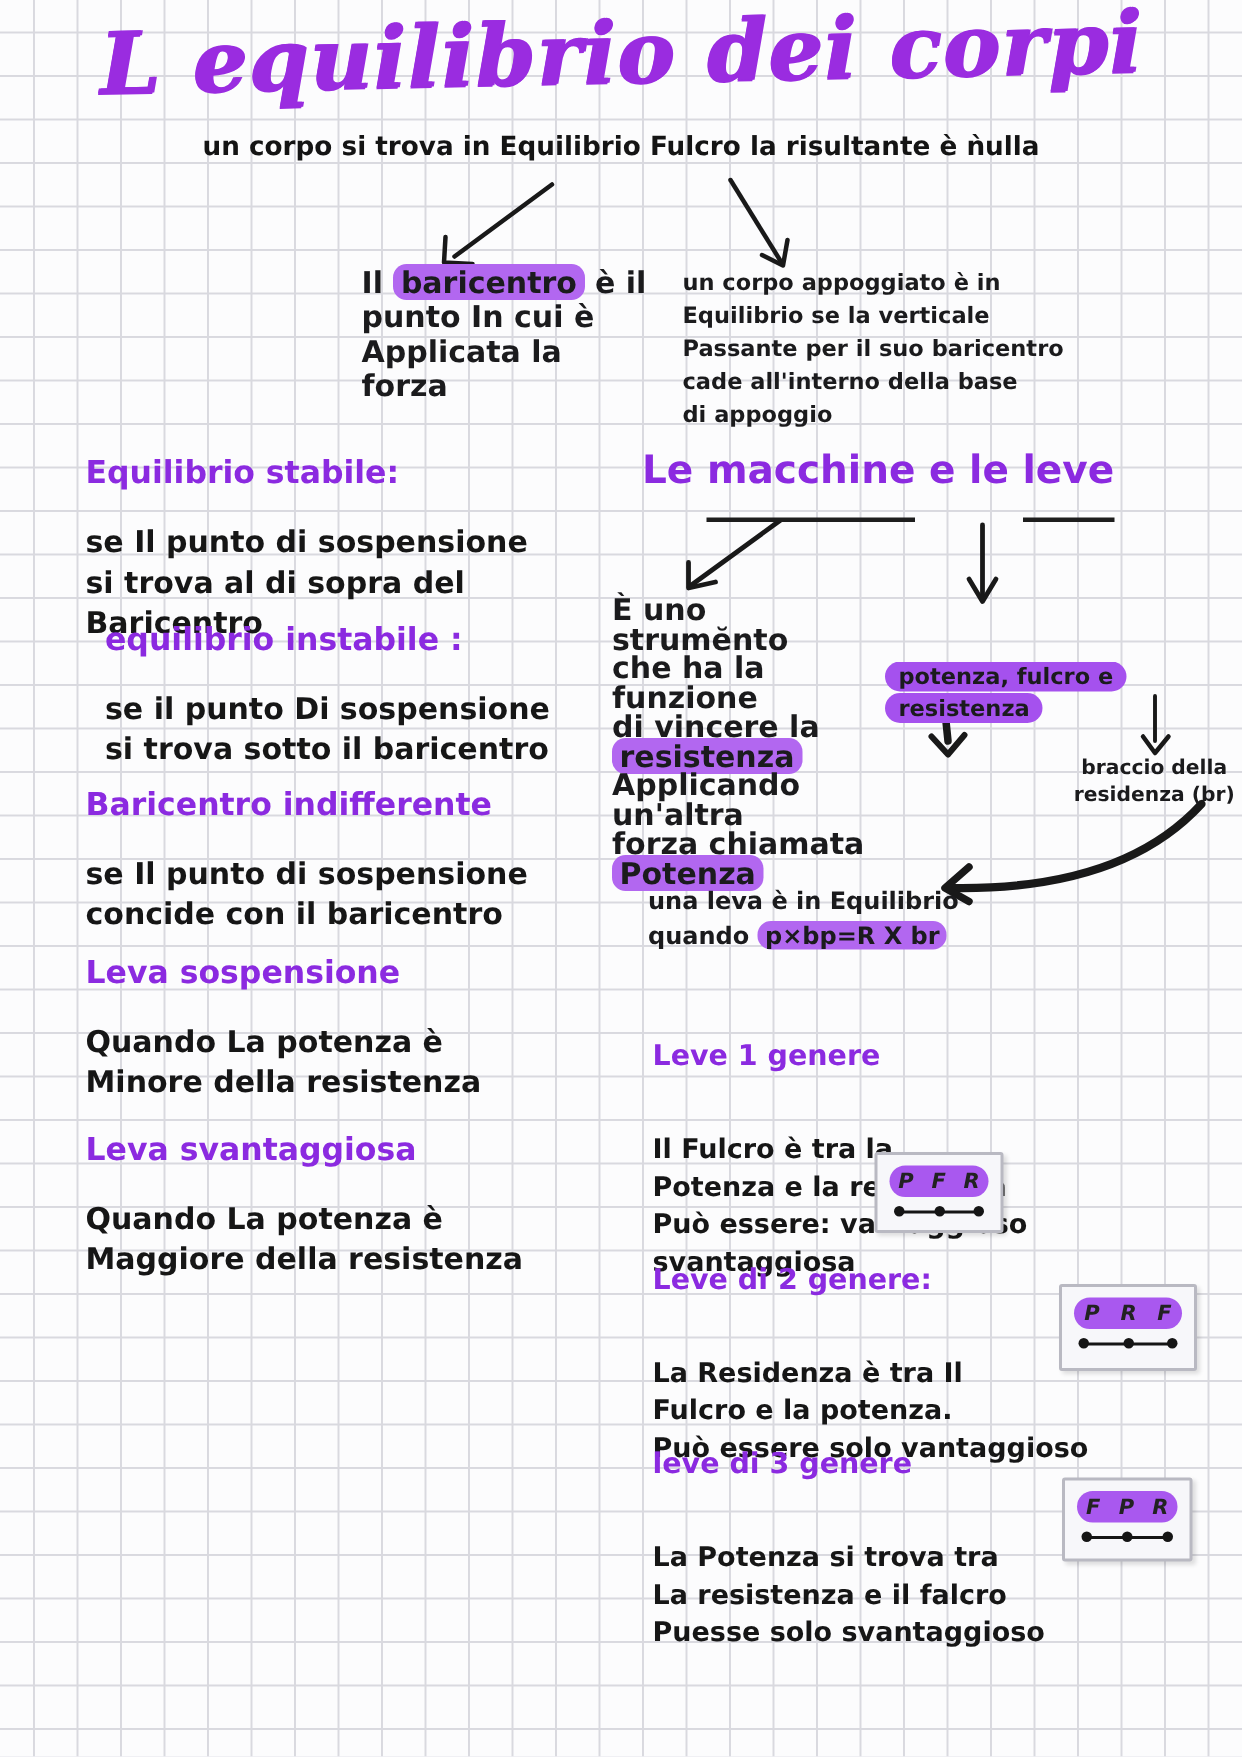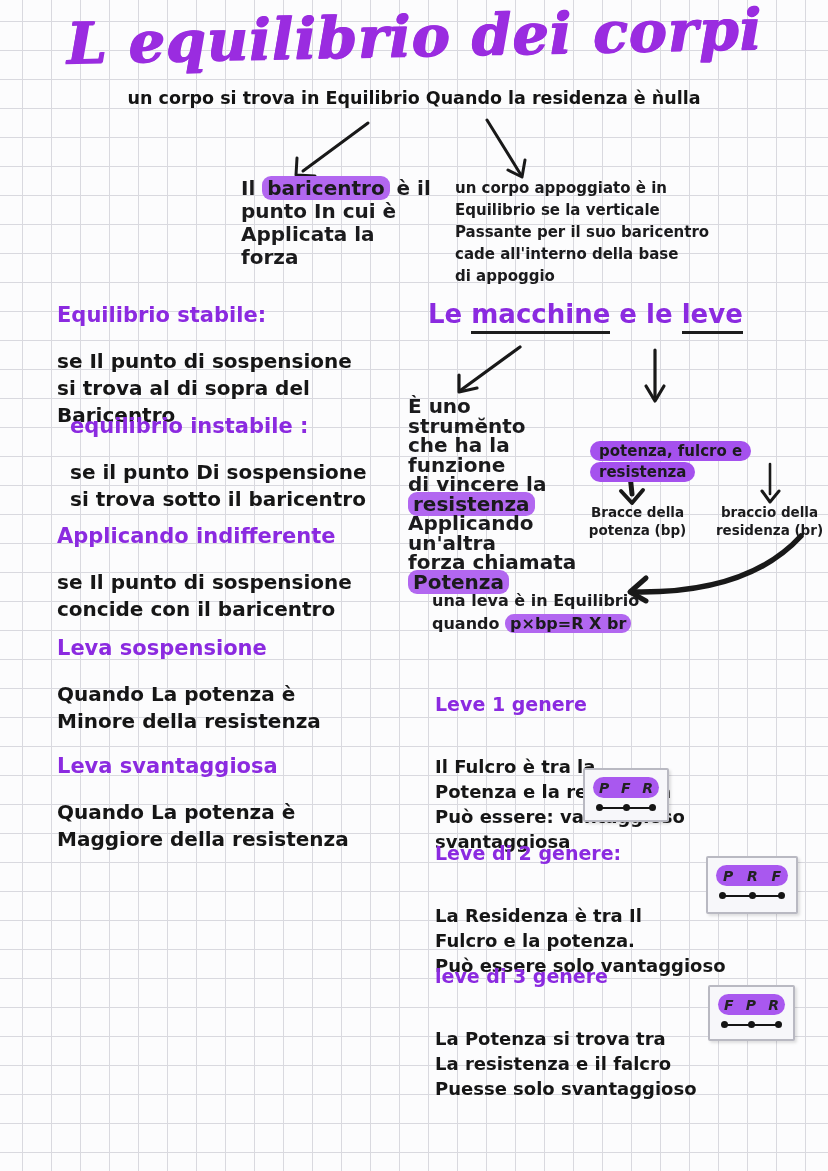--- a/index.html
+++ b/index.html
@@ -44,21 +44,21 @@
   .note{font-weight:bold;font-size:20px;line-height:23px;margin-left:41px;}
   .note2{font-weight:bold;font-size:15px;line-height:22px;}
 
   .lhead{font-weight:bold;font-size:21px;color:#8b2ae0;margin-bottom:2px;}
   .lbody{font-weight:bold;font-size:20px;line-height:27px;white-space:pre-line;color:#161616;}
 
   .mhead{
     position:absolute;left:428px;top:299px;
     font-weight:bold;font-size:26px;color:#8b2ae0;
   }
-  .mhead .u{border-bottom:3px solid #1d1d1d;padding-bottom:2px;}
+  .mhead .u{border-bottom:3px solid #1d1d1d;padding-bottom:16px;}
 
   .small{font-weight:bold;font-size:20px;line-height:19.5px;}
   .msmall{font-weight:bold;font-size:15px;line-height:21px;}
   .branch{font-weight:bold;font-size:13.5px;line-height:18px;text-align:center;}
 
   .lever-head{font-weight:bold;font-size:19px;color:#8b2ae0;margin-bottom:3px;}
   .lever-body{font-weight:bold;font-size:18px;line-height:25px;white-space:pre-line;color:#161616;margin-top:17px;}
 
   .dbox{
     position:absolute;
@@ -96,21 +96,21 @@
     <path d="M646 386 L655 401 L664 386" stroke-width="3.2"></path>
     <path d="M629 465 L632 494" stroke-width="5"></path>
     <path d="M621 491 L632 503 L643 490" stroke-width="4"></path>
     <path d="M770 464 L770 494" stroke-width="2.6"></path>
     <path d="M762 491 L770 502 L779 491" stroke-width="3"></path>
     <path d="M801 536 C 768 572 716 593 636 592" stroke-width="5.5"></path>
     <path d="M646 578 L630 592 L646 601" stroke-width="5"></path>
   </svg>
 
   <h1 class="title">L equilibrio dei corpi</h1>
-  <p class="subtitle">un corpo si trova in Equilibrio Quando la residenza è ǹulla</p>
+  <p class="subtitle">un corpo si trova in Equilibrio Fulcro la risultante è ǹulla</p>
 
   <div class="block note" style="left:200px;top:177px;width:190px;"><span>Il </span><span class="hl">baricentro</span><span> è il
 punto In cui è
 Applicata la forza</span></div>
 
   <div class="block note2" style="left:455px;top:177px;width:330px;">un corpo appoggiato è in
 Equilibrio se la verticale
 Passante per il suo baricentro
 cade all'interno della base
 di appoggio</div>
@@ -122,21 +122,21 @@
 Baricentro</div>
   </div>
 
   <div class="block" style="left:70px;top:395px;width:360px;">
     <div class="lhead">equilibrio instabile :</div>
     <div class="lbody">se il punto Di sospensione
 si trova sotto il baricentro</div>
   </div>
 
   <div class="block" style="left:57px;top:505px;width:360px;">
-    <div class="lhead">Applicando indifferente</div>
+    <div class="lhead">Baricentro indifferente</div>
     <div class="lbody">se Il punto di sospensione
 concide con il baricentro</div>
   </div>
 
   <div class="block" style="left:57px;top:617px;width:360px;">
     <div class="lhead">Leva sospensione</div>
     <div class="lbody">Quando La potenza è
 Minore della resistenza</div>
   </div>
 
@@ -150,22 +150,20 @@
 
   <div class="block small" style="left:408px;top:397px;width:185px;"><span>È uno strumĕnto
 che ha la funzione
 di vincere la </span><span class="hl">resistenza</span><span>
 Applicando un'altra
 forza chiamata
 </span><span class="hl">Potenza</span></div>
 
   <div class="block" style="left:590px;top:441px;"><span class="hl big msmall">potenza, fulcro e resistenza</span></div>
 
-  <div class="block branch" style="left:575px;top:503px;width:125px;">Bracce della
-potenza (bp)</div>
   <div class="block branch" style="left:712px;top:503px;width:115px;">braccio della
 residenza (br)</div>
 
   <div class="block" style="left:432px;top:589px;width:270px;font-weight:bold;font-size:16px;line-height:23px;"><span>una leva è in Equilibrio
 quando </span><span class="hl">p×bp=R X br</span></div>
 
   <div class="block" style="left:435px;top:674px;width:300px;">
     <div class="lever-head">Leve 1 genere</div>
     <div class="lever-body">Il Fulcro è tra la
 Potenza e la resistenza

